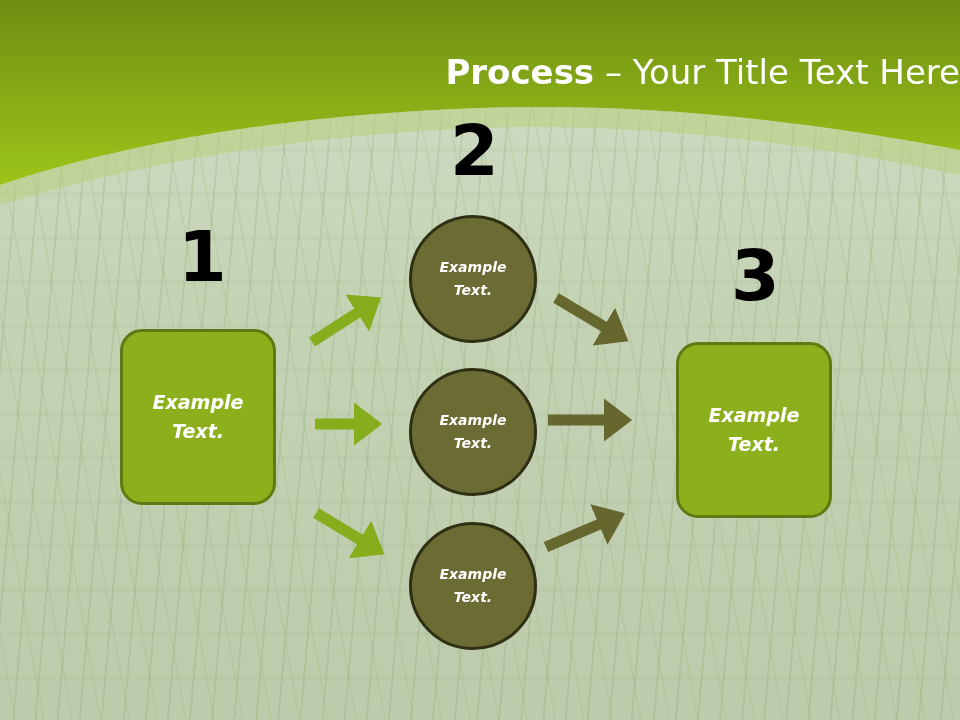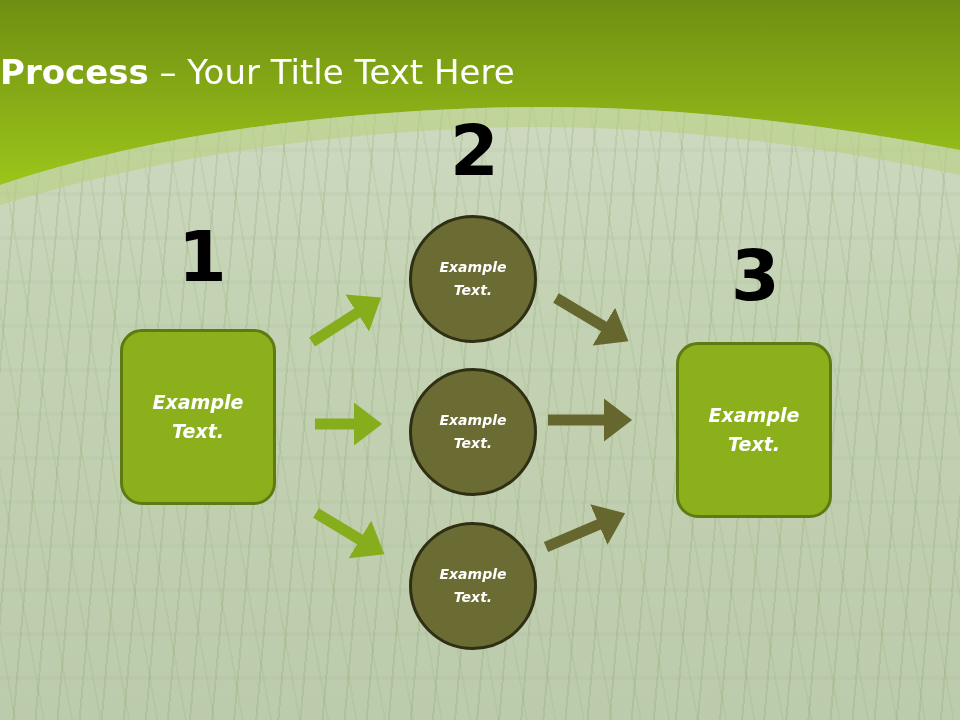--- a/index.html
+++ b/index.html
@@ -10,21 +10,21 @@
     background:
       repeating-linear-gradient(95deg, rgba(255,255,255,0.0) 0 9px, rgba(120,150,90,0.18) 9px 11px, rgba(255,255,255,0) 11px 22px),
       repeating-linear-gradient(80deg, rgba(255,255,255,0) 0 14px, rgba(140,170,110,0.15) 14px 16px, rgba(255,255,255,0) 16px 28px),
       repeating-linear-gradient(0deg, rgba(255,255,255,0) 0 40px, rgba(160,180,140,0.12) 40px 44px),
       linear-gradient(180deg, #d4dec8 0%, #c5d3b5 40%, #bccbab 100%);
   }
   .header {
     position:absolute; left:0; top:0; width:960px; height:260px;
   }
   .title {
-    position:absolute; left:0; width:960px; top:52px; text-align:left;
+    position:absolute; left:0; width:960px; top:52px; text-align:right;
     color:#ffffff; font-size:34px; font-family:"DejaVu Sans", sans-serif;
   }
   .title b { font-weight:bold; }
   .num {
     position:absolute; font-family:"DejaVu Sans", sans-serif; font-weight:bold;
     font-size:70px; color:#000; line-height:1;
   }
   .box {
     position:absolute; width:156px; height:176px;
     background:#8bb01c; border:3px solid #5f7a12; border-radius:22px;

